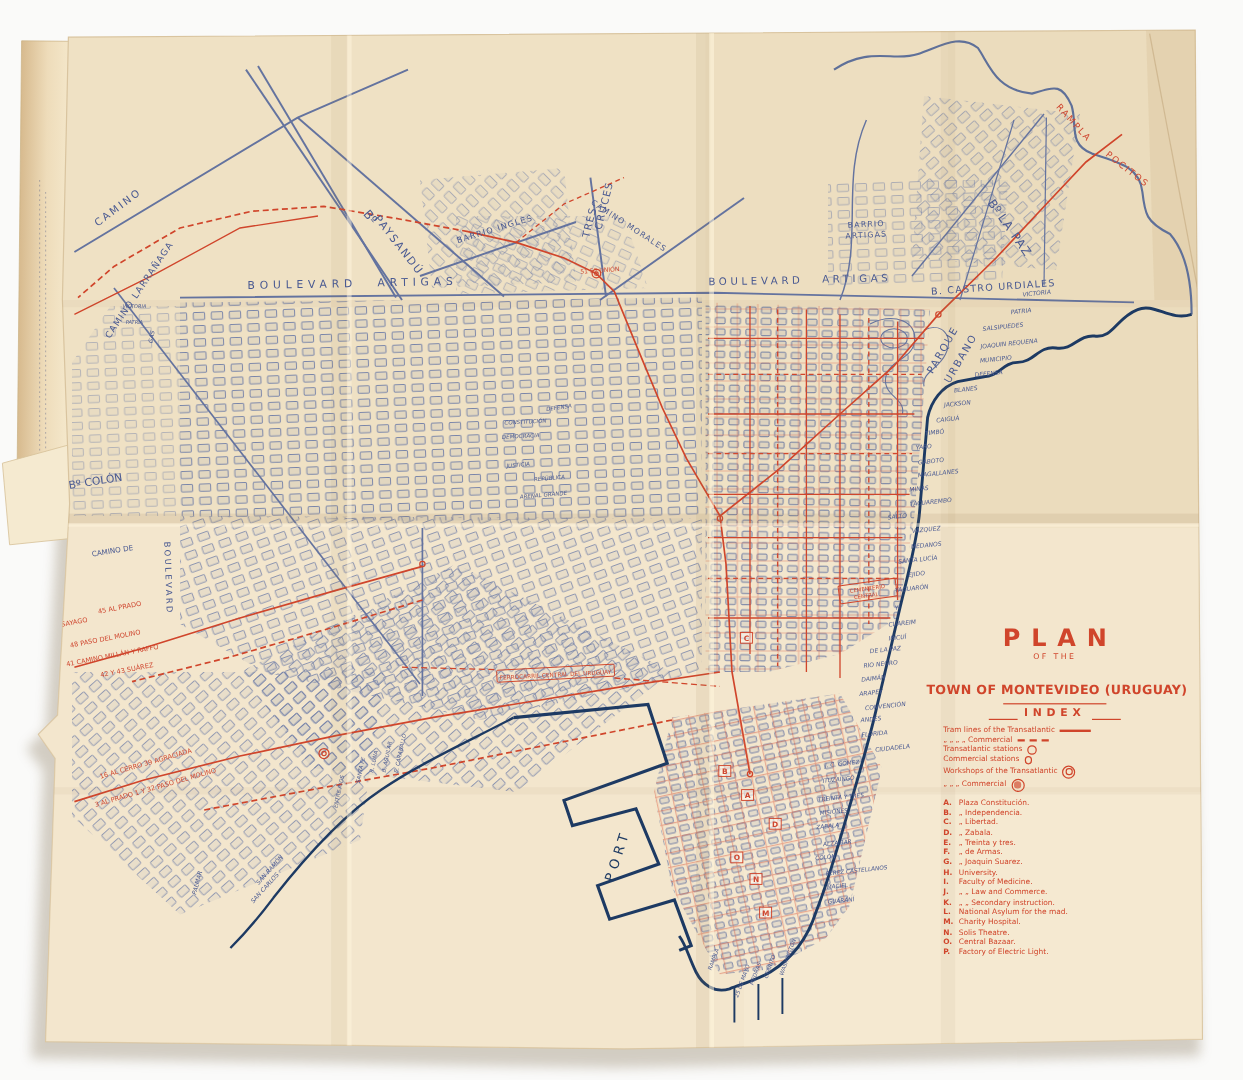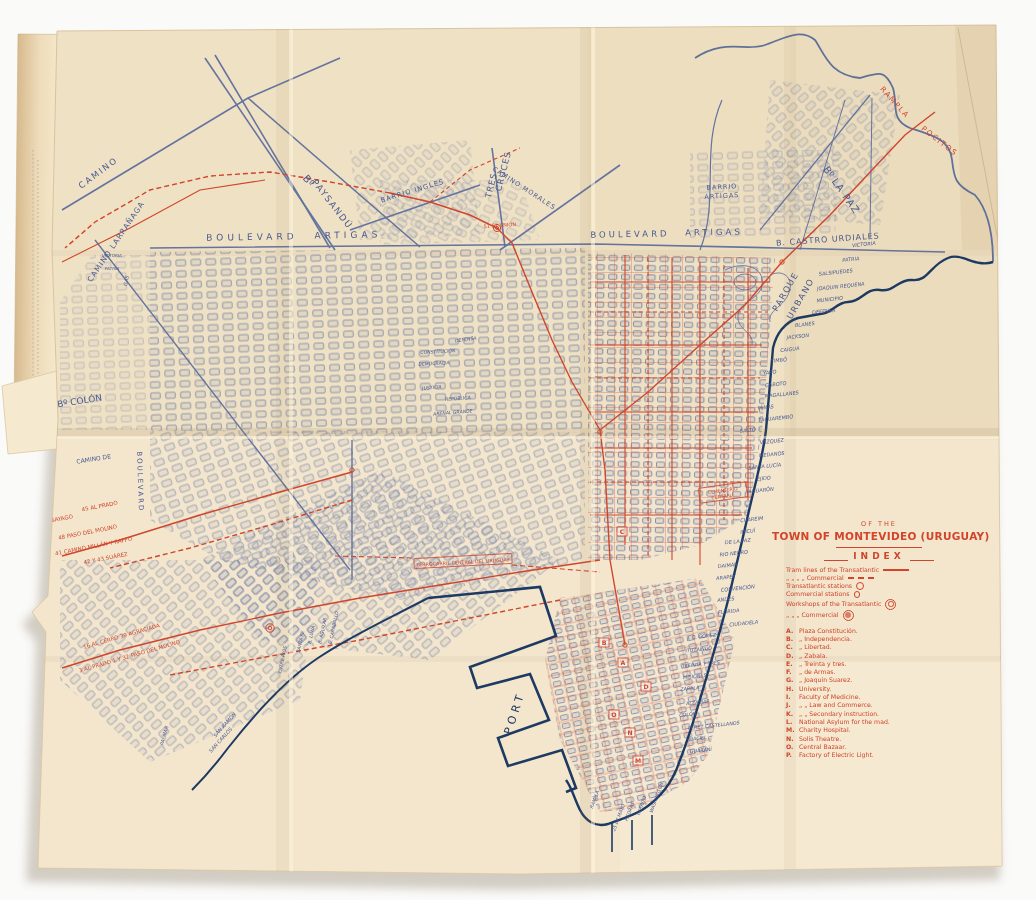--- a/index.html
+++ b/index.html
@@ -10,21 +10,21 @@
   .lb-b{fill:#4a5a92;}
   .lb-r{fill:#cf4730;}
   .lb-n{fill:#1d3a63;}
   .lb-it{font-style:italic;}
   text{font-family:"DejaVu Sans",sans-serif;}
   
   #index-panel{position:absolute;left:772px;top:520px;width:214px;color:#d0452b;
                text-align:center;line-height:1.15;}
   #t-plan{font-size:20px;font-weight:bold;letter-spacing:9px;text-indent:9px;}
   #t-ofthe{font-size:6.5px;letter-spacing:2px;margin-top:1px;}
-  #t-town{font-size:10.5px;font-weight:bold;letter-spacing:.3px;margin-top:2px;white-space:nowrap;}
+  #t-town{font-size:10.5px;font-weight:bold;letter-spacing:.3px;margin-top:18px;white-space:nowrap;}
   .rule{width:86px;border-top:1px solid #d0452b;margin:4px auto 3px auto;}
   #t-index{display:flex;align-items:flex-end;justify-content:center;gap:5px;
            font-size:9px;font-weight:bold;letter-spacing:4px;margin:2px 0 5px 0;}
   #t-index .dash{display:inline-block;width:24px;border-top:1.4px solid #d0452b;}
   #legend-list,#index-list{text-align:left;margin-left:14px;}
   .lg-row{display:flex;align-items:center;font-size:6.2px;line-height:8.2px;white-space:nowrap;}
   .lg-label{flex:0 0 auto;}
   .lg-swatch{margin-left:4px;display:inline-flex;align-items:center;}
   .sw-solid{width:26px;height:2.2px;background:#d0452b;}
   .sw-dash{width:26px;border-top:2.2px dashed #d0452b;}
@@ -328,20 +328,21 @@
           </g>
           <g>
             <rect x="633" y="756" width="10" height="9" fill="rgba(255,252,244,0.55)" stroke="#d0452b" stroke-width="0.8"></rect>
             <text x="638" y="763" font-size="6.2" font-weight="bold" text-anchor="middle" class="lb-r">M</text>
           </g>
         </g>
   </g>
 </svg>
 
 <div id="index-panel">
+  <div id="t-plan">PLAN</div>
   <div id="t-ofthe">OF THE</div>
   <div id="t-town">TOWN OF MONTEVIDEO (URUGUAY)</div>
   <div class="rule"></div>
   <div id="t-index">
     <span class="dash"></span>
     <span>INDEX</span>
     <span class="dash"></span>
   </div>
   <div id="legend-list">
         <div class="lg-row">

